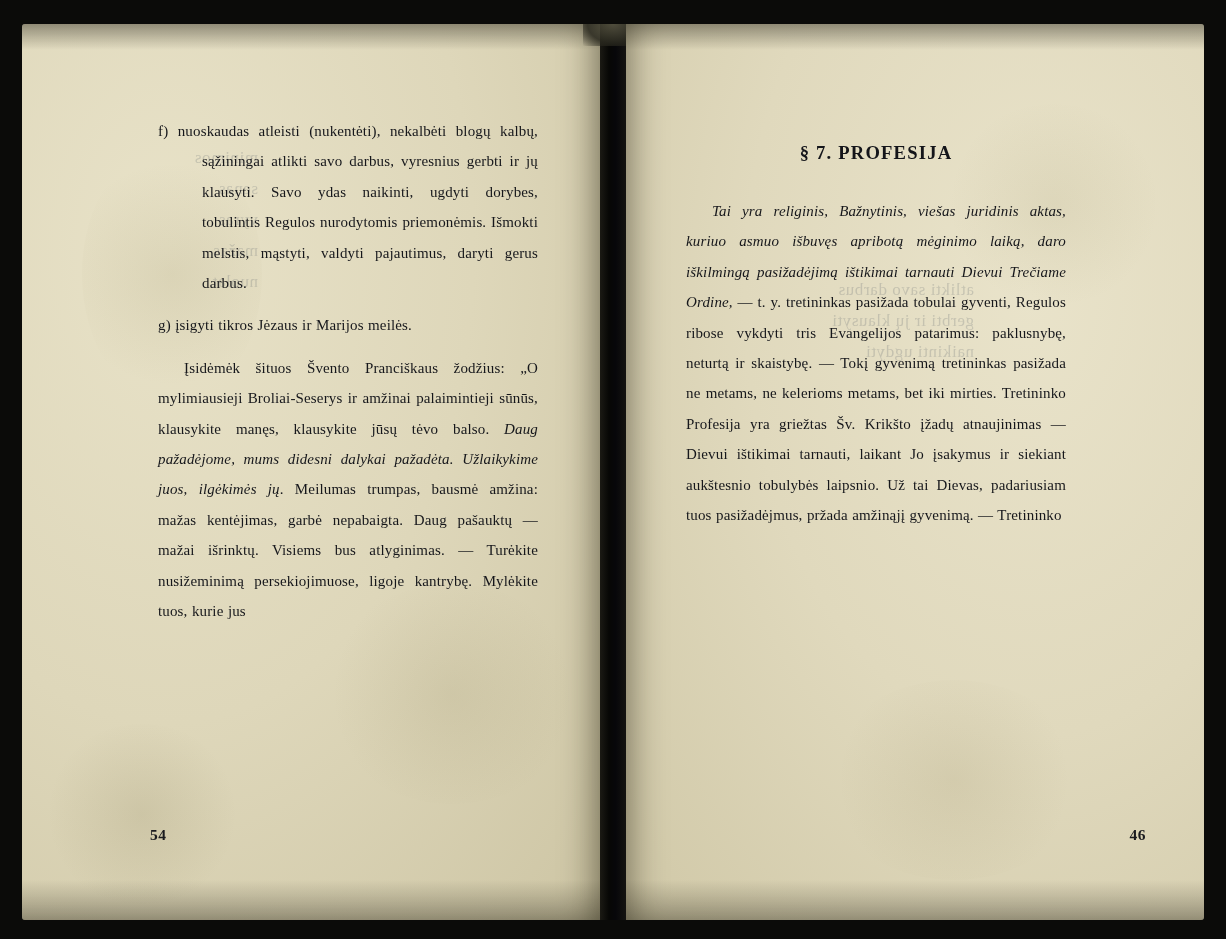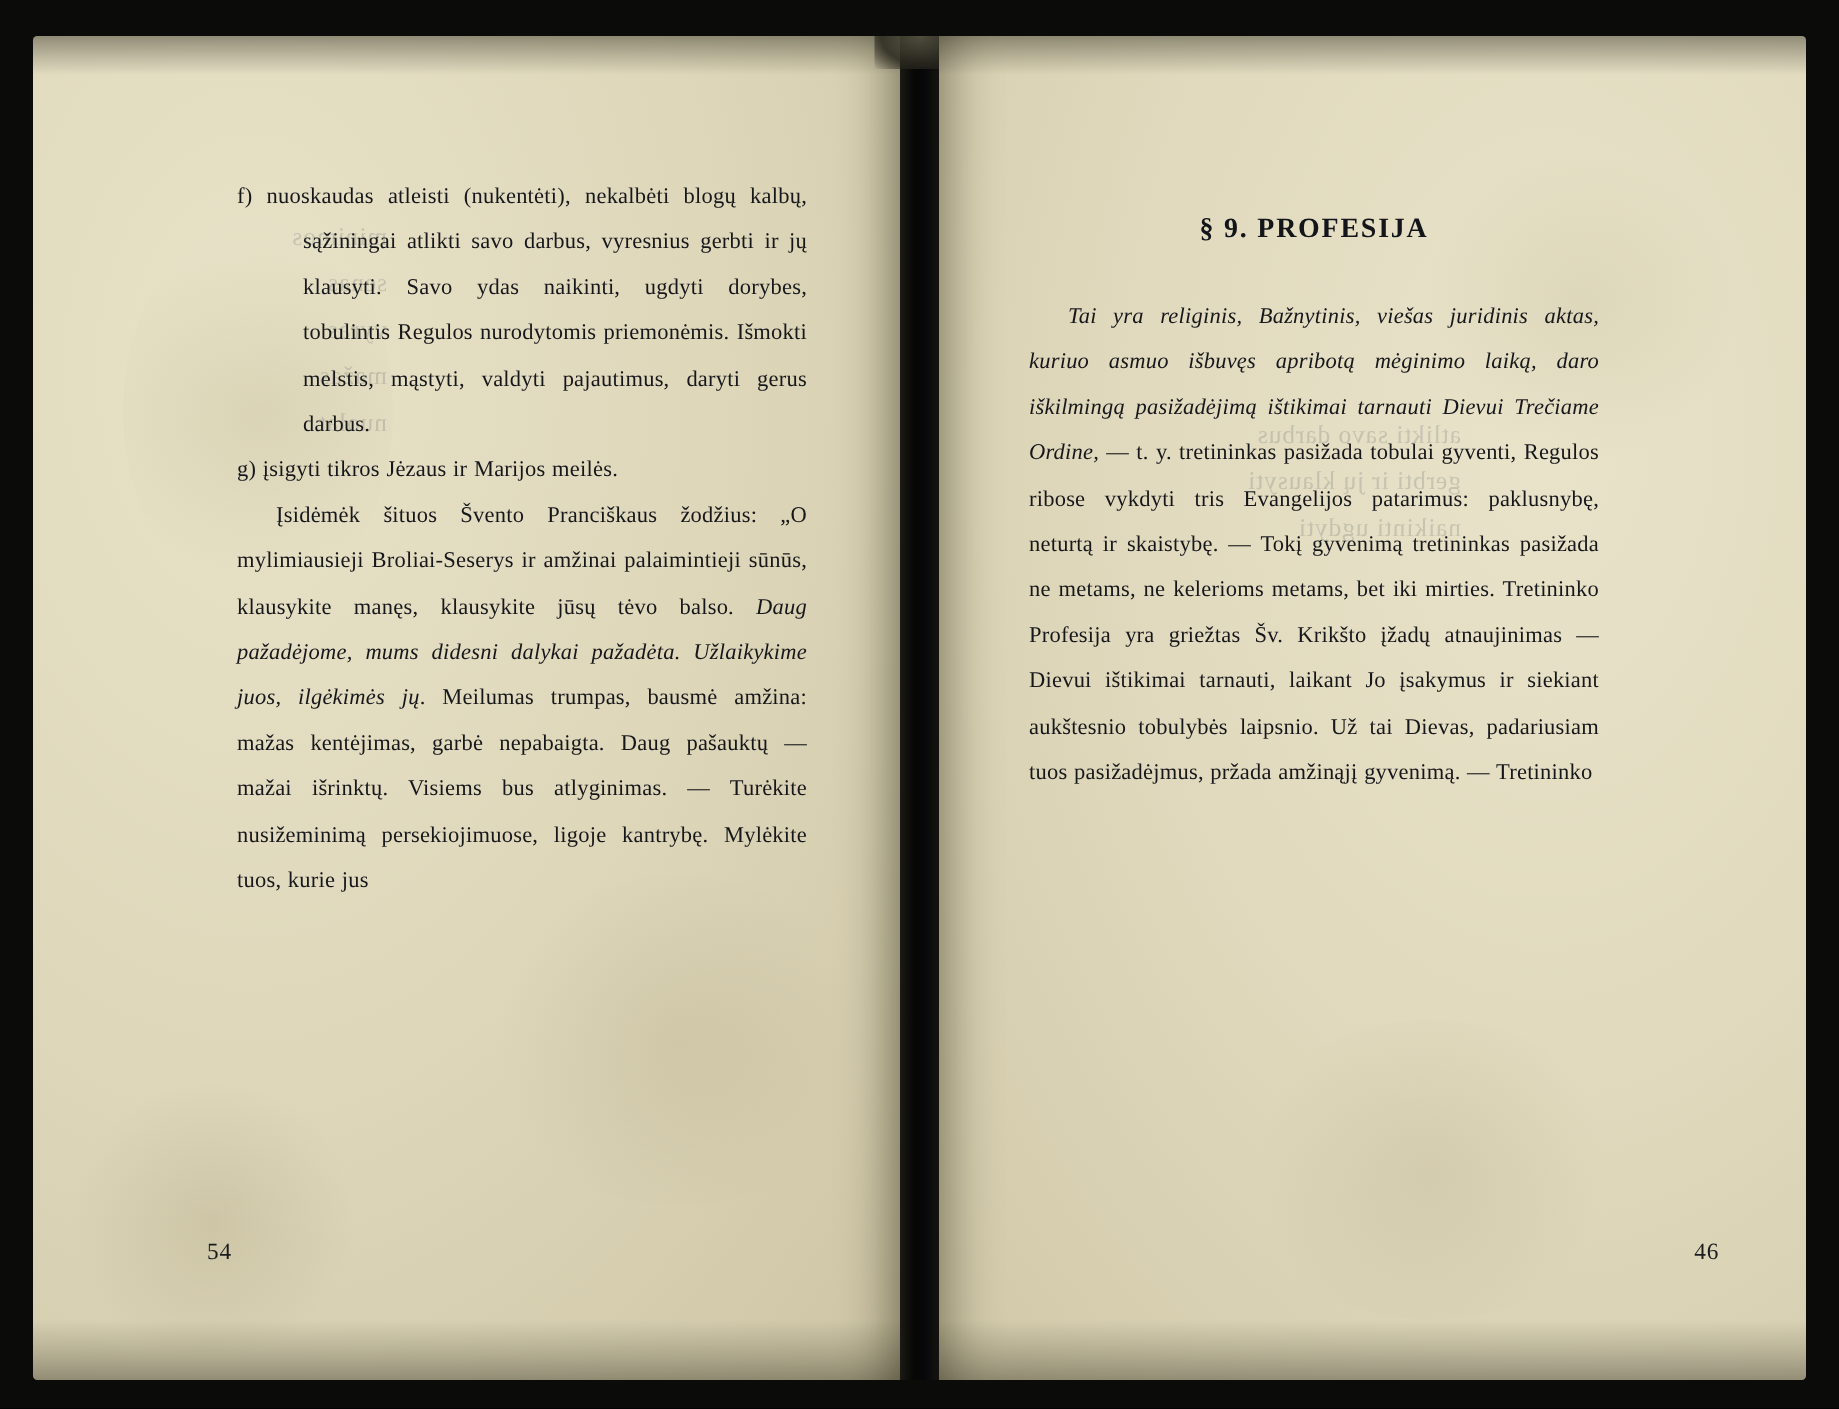--- a/index.html
+++ b/index.html
@@ -111,44 +111,45 @@
   .para {
     font-size: 15px;
     line-height: 30.4px;
     text-align: justify;
     text-justify: inter-word;
     margin: 0 0 0 0;
     letter-spacing: 0.15px;
     word-spacing: 0.5px;
     color: #16171b;
   }
-  .para + .para { margin-top: 0px; }
+  .para + .para { margin-top: 12px; }
 
   .indent { text-indent: 26px; margin-top: 32px; }
   .hang {
     padding-left: 44px;
     text-indent: -44px;
   }
   .italic { font-style: italic; }
 
   .heading {
     font-size: 18.6px;
     letter-spacing: 1.2px;
     text-align: center;
     margin: 26px 0 10px 0;
     color: #14151a;
   }
 
   .folio {
     position: absolute;
     bottom: 76px;
     font-size: 15.5px;
-    font-weight: normal;
+    font-weight: bold;
     color: #1a1b1f;
     letter-spacing: 0.5px;
+    margin-left: 12px;
   }
   .page.left .folio { left: 116px; }
   .page.right .folio { right: 58px; }
 
   
   .clasp {
     position: absolute;
     left: 50%;
     top: 0;
     transform: translateX(-50%);
@@ -205,21 +206,21 @@
       <div class="stain s4"></div>
       <div class="stain s5"></div>
       <div class="edge-shadow-top"></div>
       <div class="edge-shadow-bottom"></div>
 
       <div class="bleed right-bleed">atlikti savo darbus
 gerbti ir jų klausyti
 naikinti ugdyti</div>
 
       <div class="content">
-        <h2 class="heading">§ 9. PROFESIJA</h2>
+        <h2 class="heading">§ 7. PROFESIJA</h2>
         <p class="para indent"><span class="italic">Tai yra religinis, Bažnytinis, viešas juridinis aktas, kuriuo asmuo išbuvęs apribotą mėginimo laiką, daro iškilmingą pasižadėjimą ištikimai tarnauti Dievui Trečiame Ordine,</span><span> — t. y. tretininkas pasižada tobulai gyventi, Regulos ribose vykdyti tris Evangelijos patarimus: paklusnybę, neturtą ir skaistybę. — Tokį gyvenimą tretininkas pasižada ne metams, ne kelerioms metams, bet iki mirties. Tretininko Profesija yra griežtas Šv. Krikšto įžadų atnaujinimas — Dievui ištikimai tarnauti, laikant Jo įsakymus ir siekiant aukštesnio tobulybės laipsnio. Už tai Dievas, padariusiam tuos pasižadėjmus, pržada amžinąjį gyvenimą. — Tretininko</span></p>
       </div>
 
       <div class="folio">46</div>
     </div>
 
   </div>
 </div>
 
 </body></html>

